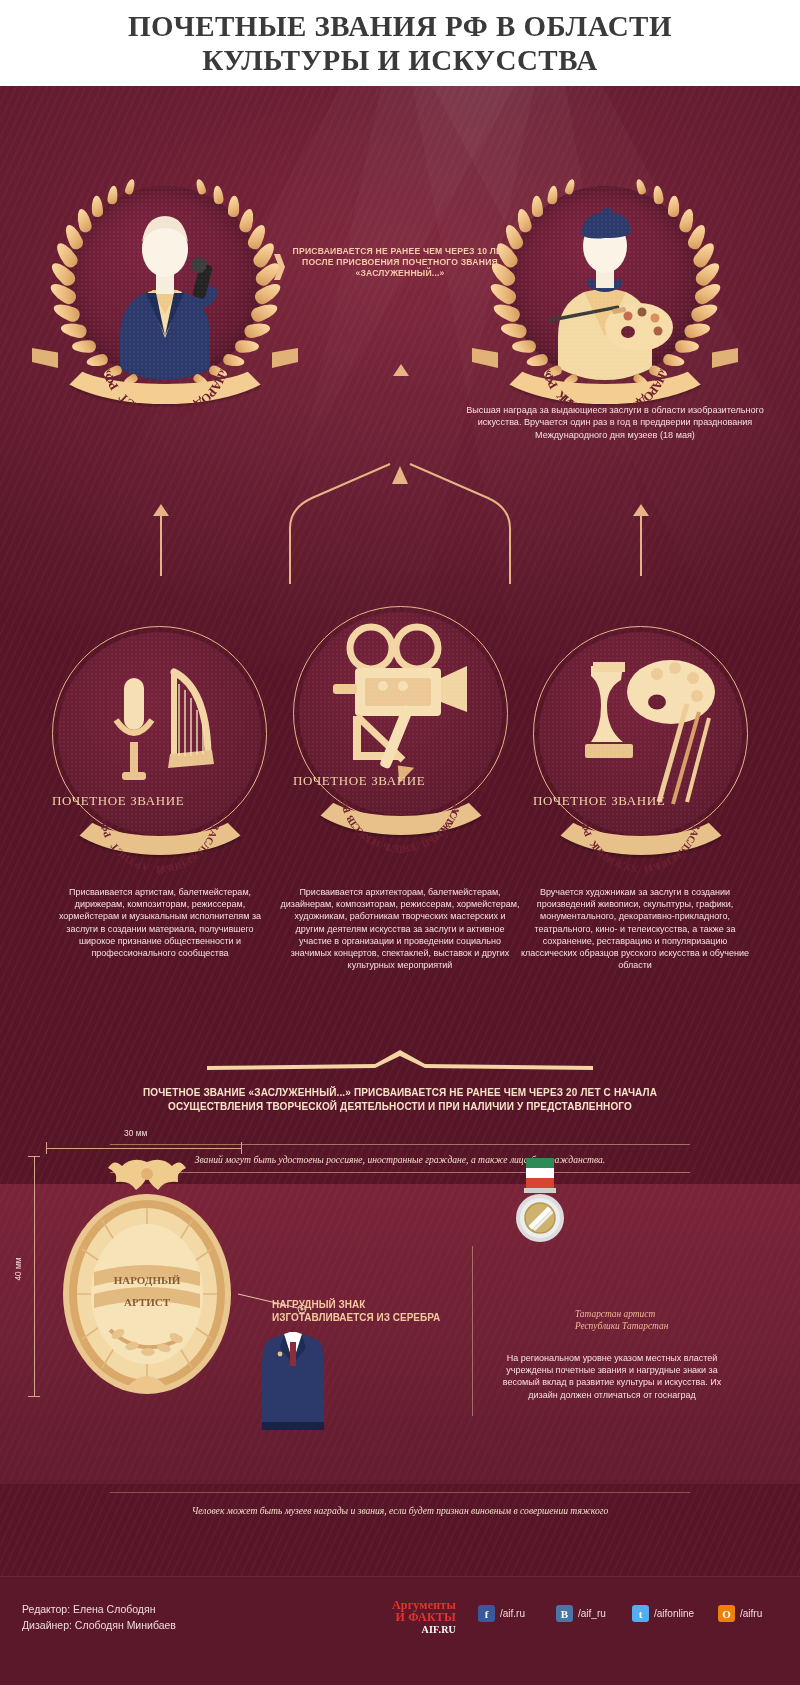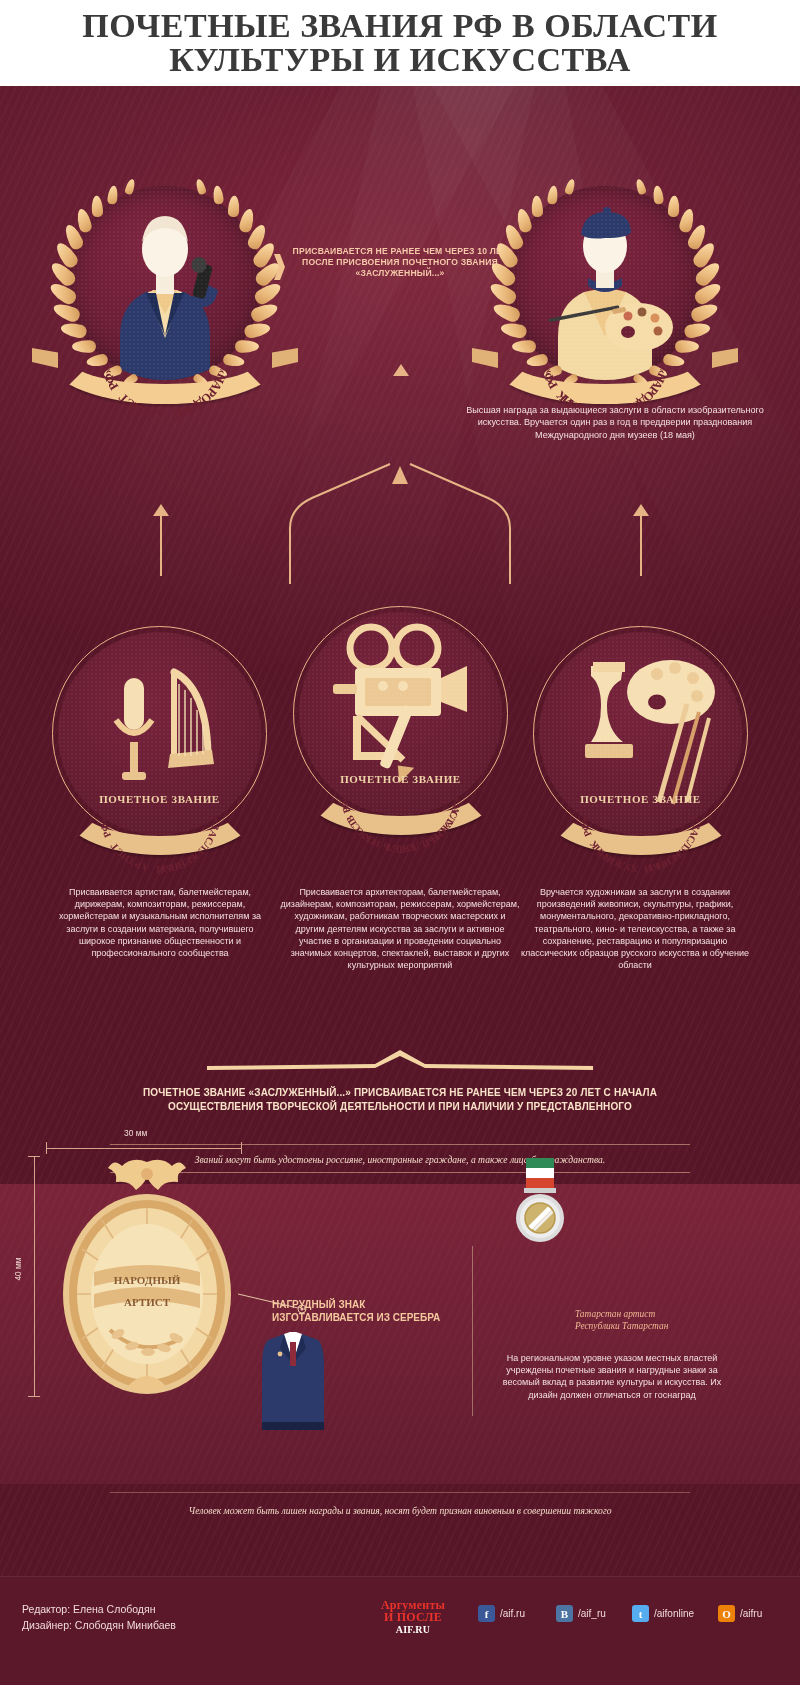--- a/index.html
+++ b/index.html
@@ -14,21 +14,21 @@
 
   
   .header {
     height: 86px; background: #ffffff;
     display: flex; align-items: center; justify-content: center;
     flex-direction: column;
     position: relative; z-index: 5;
   }
   .header h1 {
     font-family: "Liberation Serif", serif;
-    font-size: 34px; line-height: 34px; font-weight: bold;
+    font-size: 29px; line-height: 34px; font-weight: bold;
     color: #3a3a3a; text-align: center; letter-spacing: 0.5px;
     text-transform: uppercase;
   }
 
   
   .body-wrap {
     position: absolute; top: 86px; left: 0; width: 800px; height: 1490px;
     background:
       radial-gradient(ellipse 700px 420px at 50% 12%, #7e2439 0%, #6b1f34 45%, #571628 100%),
       linear-gradient(180deg, #7a2237 0%, #6c1f33 40%, #5d1a2c 75%, #55182a 100%);
@@ -172,23 +172,23 @@
     filter: drop-shadow(0 2px 1px rgba(0,0,0,.3));
   }
   .band-txt { position:absolute; left:0; top:0; width:215px; height:96px; }
   .band-txt span {
     position:absolute; left:50%; top:50%;
     font-family:"Liberation Serif", serif; font-weight:bold;
     font-size:10.5px; color:#6d2030; white-space:pre;
     transform-origin:0 58px;
   }
   .band-sub {
-    position:absolute; left:0; top:30px; width:215px; text-align:center;
-    font-family:"Liberation Serif", serif; font-weight:bold;
-    font-size:11px; color:#f0d4a8; letter-spacing:.6px;
+    position:absolute; left:0; top:30px; width:215px; text-align:left;
+    font-family:"Liberation Serif", serif; font-weight:normal;
+    font-size:13px; color:#f0d4a8; letter-spacing:.6px;
   }
 
   .cdesc { position:absolute; font-size:9px; line-height:12.2px; color:#f3dfe0; text-align:center; }
   .cd1 { left:55px;  top:330px; width:210px; }
   .cd2 { left:280px; top:330px; width:240px; }
   .cd3 { left:520px; top:330px; width:230px; }
 
   
   .ornament { position:absolute; left:205px; top:960px; width:390px; height:26px; }
 
@@ -250,21 +250,21 @@
   .footer {
     position:absolute; left:0; top:1576px; width:800px; height:109px;
     background:#5b182a;
     border-top:1px solid rgba(255,255,255,.08);
   }
   .credits {
     position:absolute; left:22px; top:24px;
     font-size:10.5px; line-height:16px; color:#f0dada;
   }
   .aif-logo {
-    position:absolute; left:370px; top:22px; width:86px; text-align:center;
+    position:absolute; left:370px; top:22px; width:86px; text-align:right;
   }
   .aif-logo .l1, .aif-logo .l2 {
     font-family:"Liberation Serif", serif; font-weight:bold;
     font-size:12px; color:#e8332a; line-height:12px; letter-spacing:.2px;
   }
   .aif-logo .l2 { color:#e8332a; }
   .aif-logo .l2 em { font-style:normal; color:#ffffff; font-size:10px;}
   .social { position:absolute; top:28px; display:flex; align-items:center; }
   .sq {
     width:17px; height:17px; border-radius:3px;
@@ -765,34 +765,34 @@
 
     <div class="tatar-name">
       <div>Татарстан артист</div>
       <div>Республики Татарстан</div>
     </div>
 
     <p class="region-note">На региональном уровне указом местных властей учреждены почетные звания и нагрудные знаки за весомый вклад в развитие культуры и искусства. Их дизайн должен отличаться от госнаград</p>
 
     <div class="hr-thin" style="left:110px; top:1406px; width:580px; opacity:.45;"></div>
     <div class="bottom-italic">
-      <div>Человек может быть лишен награды и звания, носят будет признан виновным в совершении тяжкого</div>
+      <div>Человек может быть музеев награды и звания, если будет признан виновным в совершении тяжкого</div>
     </div>
   </div>
 
   <div class="footer">
     <div class="credits">
       <div>Редактор: Елена Слободян</div>
       <div>Дизайнер: Слободян Минибаев</div>
     </div>
 
     <div class="aif-logo">
       <div class="l1">Аргументы</div>
       <div class="l2">
-        <span>И ПОСЛЕ</span>
+        <span>И ФАКТЫ</span>
         <em>AIF.RU</em>
       </div>
     </div>
 
     <div class="social" style="left:478px;">
       <div class="sq fb">f</div>
       <span class="lbl">/aif.ru</span>
     </div>
     <div class="social" style="left:556px;">
       <div class="sq vk">B</div>

